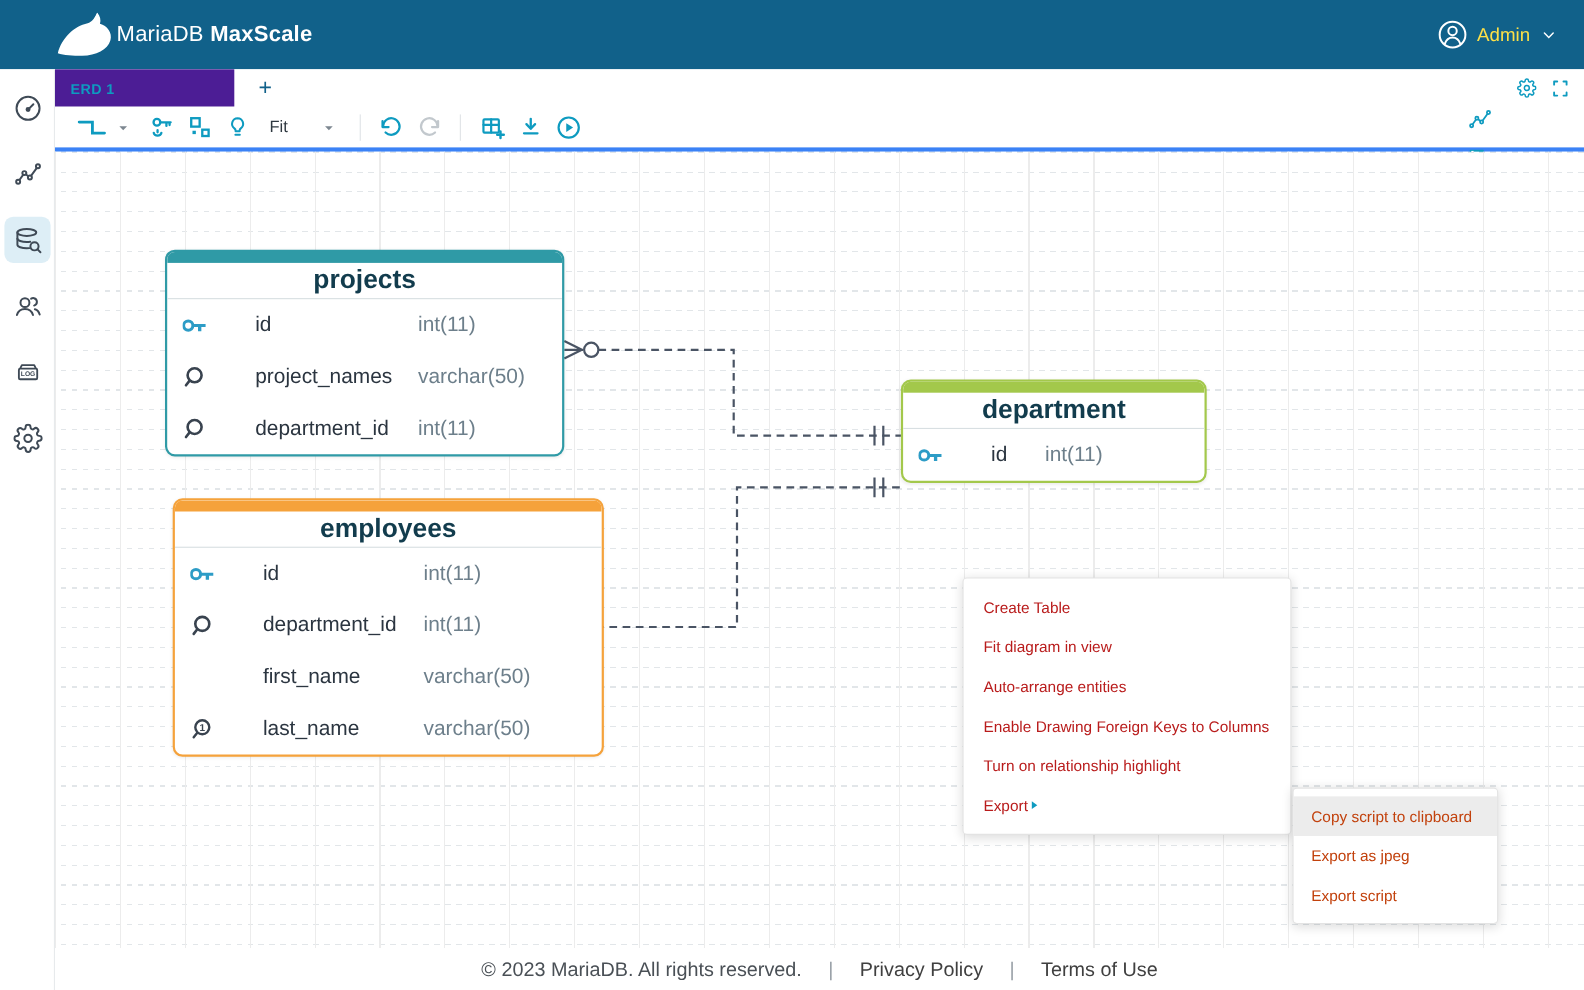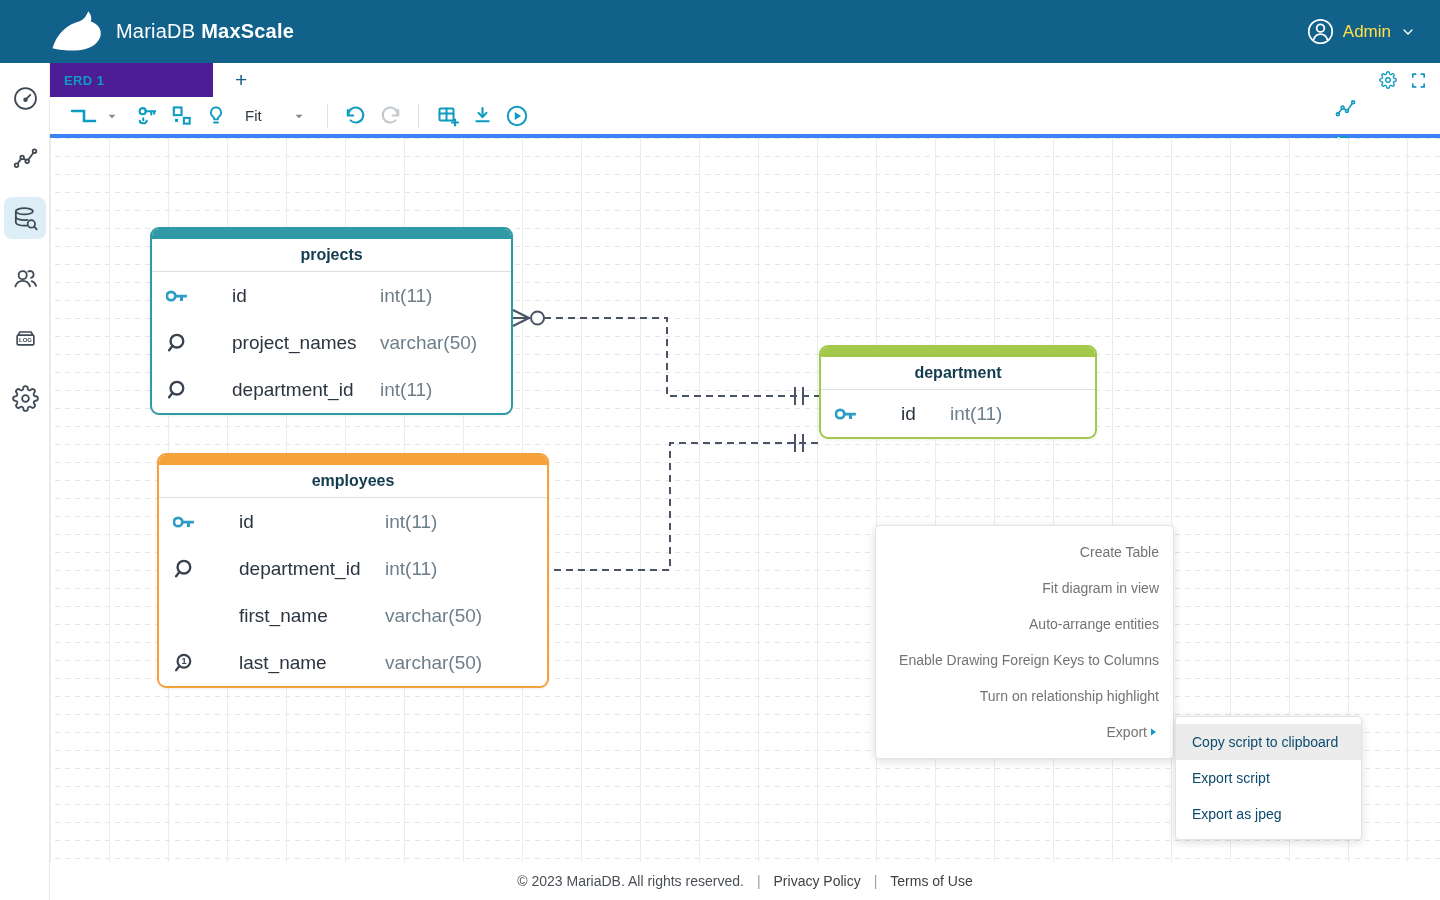--- a/index.html
+++ b/index.html
@@ -1,20 +1,20 @@
 <!DOCTYPE html>
 <html><head>
 <meta charset="utf-8">
 <style>
   * { margin:0; padding:0; box-sizing:border-box; }
   html,body { width:1440px; height:900px; overflow:hidden; font-family:"Liberation Sans", sans-serif; background:#fff; }
 
   
   .app-header { position:absolute; left:0; top:0; width:1440px; height:63px; background:#11618a; display:flex; align-items:center; justify-content:space-between; padding:0 24px 0 48px; }
-  .brand { display:flex; align-items:center; gap:10px; color:#fff; }
+  .brand { display:flex; align-items:center; color:#fff; }
   .brand-text { font-size:20px; letter-spacing:.2px; color:#fff; }
   .brand-text .b1 { font-weight:400; }
   .brand-text .b2 { font-weight:700; margin-left:6px; }
   .user-menu { display:flex; align-items:center; gap:9px; color:#fde047; cursor:pointer; }
   .user-label { font-size:17px; }
 
   
   .sidebar { position:absolute; left:0; top:63px; width:50px; height:837px; background:#fff; border-right:1px solid #e7eaec; z-index:6; }
   .side-item { position:absolute; left:4px; width:42px; height:42px; display:flex; align-items:center; justify-content:center; color:#3f4a56; border-radius:8px; cursor:pointer; }
   .side-item.active { background:#ddeef6; }
@@ -45,42 +45,42 @@
     background-image:
       repeating-linear-gradient(to right, #ececec 0 1px, transparent 1px 59px),
       repeating-linear-gradient(to right, #ffffff 0 5px, transparent 5px 10px),
       repeating-linear-gradient(to bottom, #e2e6e9 0 1px, transparent 1px 18px);
   }
   .rels { position:absolute; left:0; top:0; z-index:1; }
 
   
   .etable { position:absolute; background:#fff; border:2px solid var(--accent); border-radius:9px; overflow:hidden; z-index:2; box-shadow:0 1px 3px rgba(0,0,0,.07); cursor:move; }
   .etable-cap { height:10px; background:var(--accent); }
-  .etable-title { height:33px; display:flex; align-items:center; justify-content:center; font-size:16px; font-weight:700; color:#123c4d; border-bottom:1px solid #d8dfe2; }
+  .etable-title { height:33px; display:flex; align-items:center; justify-content:center; font-size:24px; font-weight:700; color:#123c4d; border-bottom:1px solid #d8dfe2; }
   .erow { position:relative; height:47px; display:flex; align-items:center; padding-left:14px; }
   .erow .icon-box { width:30px; display:flex; align-items:center; color:#39434f; }
   .erow .cname { font-size:19px; color:#2b3540;margin-left:36px; }
   .erow .ctype { position:absolute; font-size:19px; color:#6d7f8b; }
   .t0 .ctype { left:228px; }
   .t1 .ctype { left:226px; }
   .t2 .ctype { left:129px; }
   .t0 { left:100px; top:89px;  width:363px; --accent:#2f9aa6; }
   .t1 { left:107px; top:315px; width:392px; --accent:#f5a23b; }
   .t2 { left:769px; top:207px; width:278px; --accent:#a3c84b; }
 
   
   .ctx-menu { position:absolute; left:825px; top:387px; width:299px; background:#fff; border:1px solid #e3e3e3; border-radius:4px; box-shadow:0 2px 10px rgba(0,0,0,.14); padding:8px 0; z-index:5; }
-  .ctx-item { height:36px; display:flex; align-items:center; justify-content:flex-end; padding:0 14px 0 18px; font-size:14px; color:#737373; cursor:pointer; }
+  .ctx-item { height:36px; display:flex; align-items:center; justify-content:flex-start; padding:0 14px 0 18px; font-size:14px; color:#b91c1c; cursor:pointer; }
   .ctx-item .arrow { color:#0e9bc0; display:flex; }
   .sub-menu { position:absolute; left:1125px; top:578px; width:187px; background:#fff; border:1px solid #e3e3e3; border-radius:4px; box-shadow:0 2px 10px rgba(0,0,0,.14); padding:7px 0; z-index:6; }
-  .sub-item { height:36px; display:flex; align-items:center; padding:0 16px; font-size:14px; color:#0c4a6e; cursor:pointer; white-space:nowrap; }
+  .sub-item { height:36px; display:flex; align-items:center; padding:0 16px; font-size:14px; color:#c2410c; cursor:pointer; white-space:nowrap; }
   .sub-item.hl { background:#ececec; }
 
   
-  .app-footer { position:absolute; left:0; top:799px; width:1390px; height:38px; background:#fff; display:flex; align-items:center; justify-content:center; gap:13px; font-size:14px; }
+  .app-footer { position:absolute; left:0; top:799px; width:1390px; height:38px; background:#fff; display:flex; align-items:center; justify-content:center; gap:24px; font-size:18px; }
   .copyright { color:#4a5056; }
   .foot-sep { color:#9aa1a8; }
   .foot-link { color:#404040; cursor:pointer; text-decoration:none; }
 
   svg { display:block; }
 </style>
 </head>
 <body>
 
 <div class="app-header">
@@ -432,24 +432,24 @@
             </svg>
         </span>
       </div>
     </div>
 
     <div class="sub-menu">
       <div class="sub-item hl">
           <span>Copy script to clipboard</span>
         </div>
       <div class="sub-item">
+          <span>Export as jpeg</span>
+        </div>
+      <div class="sub-item">
           <span>Export script</span>
-        </div>
-      <div class="sub-item">
-          <span>Export as jpeg</span>
         </div>
     </div>
 
   </div>
 
   <div class="app-footer">
     <span class="copyright">© 2023 MariaDB. All rights reserved.</span>
     <span class="foot-sep">|</span>
     <a class="foot-link">Privacy Policy</a>
     <span class="foot-sep">|</span>

